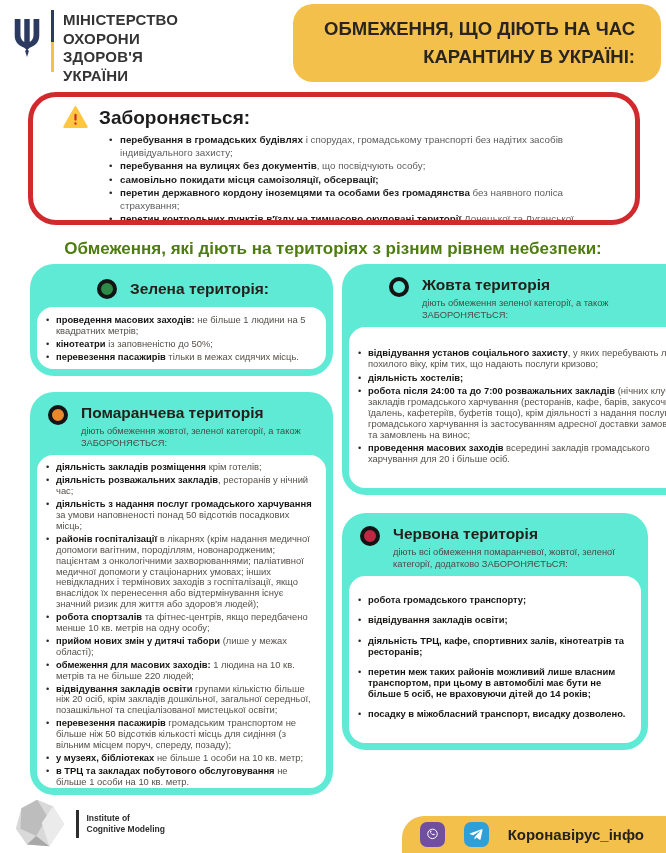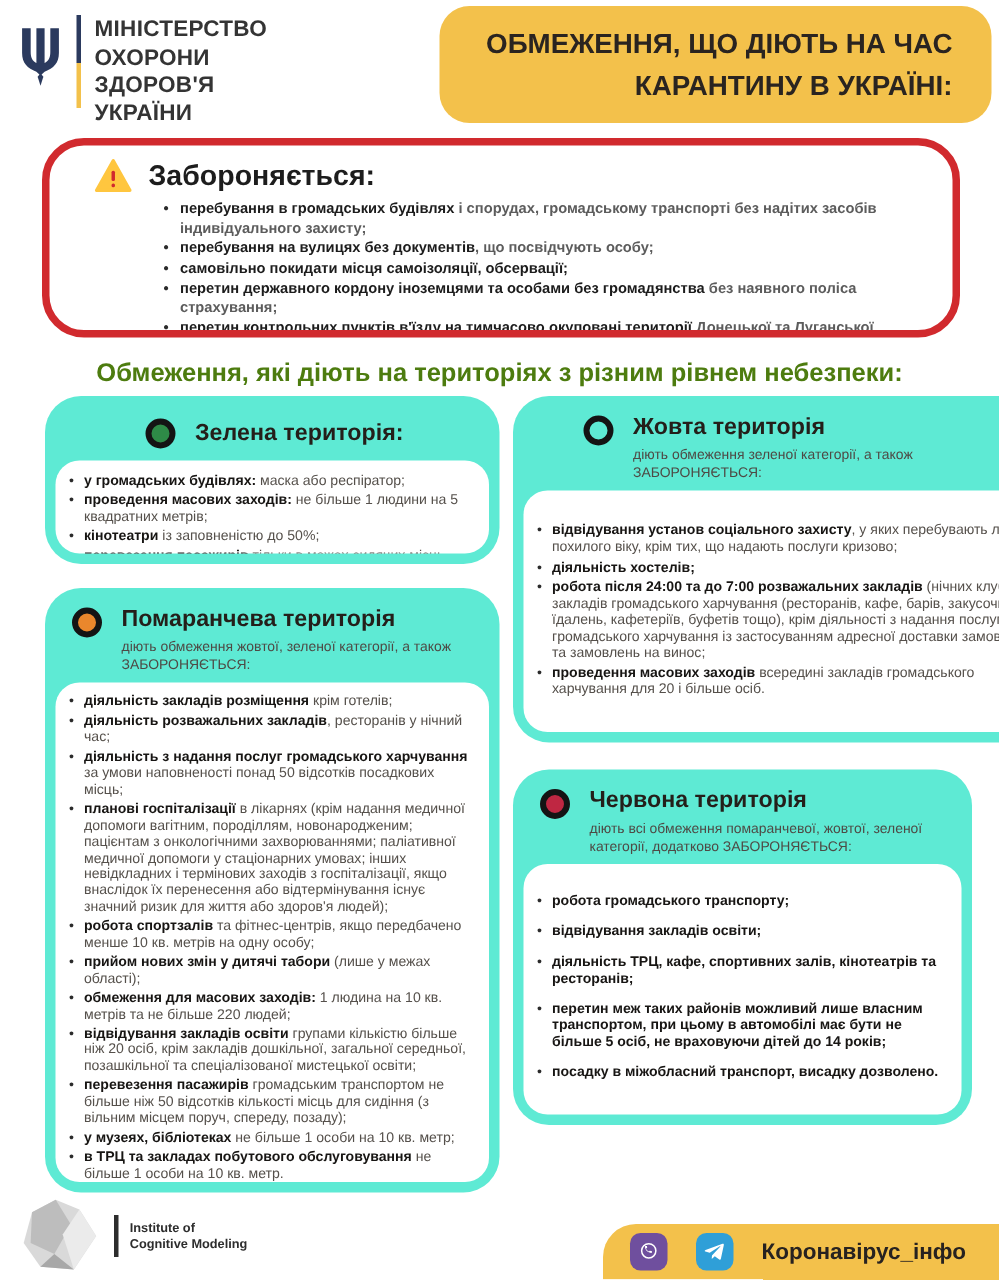--- a/index.html
+++ b/index.html
@@ -16,21 +16,21 @@
   .title-box{position:absolute;top:4px;right:5px;width:368px;height:78px;background:#f3c14b;
              border-radius:20px;box-sizing:border-box;display:flex;flex-direction:column;justify-content:center;
              text-align:right;padding-right:26px;font-weight:bold;font-size:18.5px;color:#2a2420;line-height:1.5;}
 
   
   .prohibited{position:absolute;left:28px;top:92px;width:612px;height:133px;box-sizing:border-box;
               background:#fff;border:5px solid #d12a2e;border-radius:28px;padding:9px 24px 6px 30px;overflow:hidden;}
   .prohibited-head{display:flex;align-items:center;gap:11px;}
   .warning{width:25px;height:23px;}
   .prohibited-title{font-size:19px;font-weight:bold;color:#1d1d1d;}
-  .plist{margin:5px 0 0 46px;padding:0;list-style:none;font-size:9.8px;line-height:1.28;color:#5c5c5c;max-width:505px;font-weight:bold;}
+  .plist{margin:5px 0 0 46px;padding:0;list-style:none;font-size:9.8px;line-height:1.28;color:#5c5c5c;max-width:505px;}
   .plist li{position:relative;padding-left:11px;margin-bottom:1px;}
   .plist li::before{content:"•";position:absolute;left:0;color:#2b2b2b;}
   .plist b{color:#1c1c1c;}
 
   
   .section-heading{position:absolute;top:239px;left:0;width:100%;text-align:center;
                    font-size:17px;font-weight:bold;color:#4d7c0f;}
 
   
   .card{position:absolute;box-sizing:border-box;background:#5eead4;border-radius:24px;padding:7px;
@@ -125,21 +125,20 @@
   <div class="card card-green">
     <div class="card-head">
       <div class="dot dot-green"></div>
       <div>
         <div class="card-title">Зелена територія:</div>
       </div>
     </div>
     <div class="card-body">
       <ul class="zlist">
 
-          <li><b>у громадських будівлях:</b><span> маска або респіратор;</span></li>
 
           <li><b>проведення масових заходів:</b><span> не більше 1 людини на 5 квадратних метрів;</span></li>
 
           <li><b>кінотеатри</b><span> із заповненістю до 50%;</span></li>
 
           <li><b>перевезення пасажирів</b><span> тільки в межах сидячих місць.</span></li>
         </ul>
     </div>
   </div>
 
@@ -153,21 +152,21 @@
     </div>
     <div class="card-body">
       <ul class="zlist">
 
           <li><b>діяльність закладів розміщення</b><span> крім готелів;</span></li>
 
           <li><b>діяльність розважальних закладів</b><span>, ресторанів у нічний час;</span></li>
 
           <li><b>діяльність з надання послуг громадського харчування</b><span> за умови наповненості понад 50 відсотків посадкових місць;</span></li>
 
-          <li><b>планові госпіталізації</b><span> в лікарнях (крім надання медичної допомоги вагітним, породіллям, новонародженим; пацієнтам з онкологічними захворюваннями; паліативної медичної допомоги у стаціонарних умовах; інших невідкладних і термінових заходів з госпіталізації, якщо внаслідок їх перенесення або відтермінування існує значний ризик для життя або здоров'я людей);</span></li>
+          <li><b>районів госпіталізації</b><span> в лікарнях (крім надання медичної допомоги вагітним, породіллям, новонародженим; пацієнтам з онкологічними захворюваннями; паліативної медичної допомоги у стаціонарних умовах; інших невідкладних і термінових заходів з госпіталізації, якщо внаслідок їх перенесення або відтермінування існує значний ризик для життя або здоров'я людей);</span></li>
 
           <li><b>робота спортзалів</b><span> та фітнес-центрів, якщо передбачено менше 10 кв. метрів на одну особу;</span></li>
 
           <li><b>прийом нових змін у дитячі табори</b><span> (лише у межах області);</span></li>
 
           <li><b>обмеження для масових заходів:</b><span> 1 людина на 10 кв. метрів та не більше 220 людей;</span></li>
 
           <li><b>відвідування закладів освіти</b><span> групами кількістю більше ніж 20 осіб, крім закладів дошкільної, загальної середньої, позашкільної та спеціалізованої мистецької освіти;</span></li>
 
           <li><b>перевезення пасажирів</b><span> громадським транспортом не більше ніж 50 відсотків кількості місць для сидіння (з вільним місцем поруч, спереду, позаду);</span></li>

